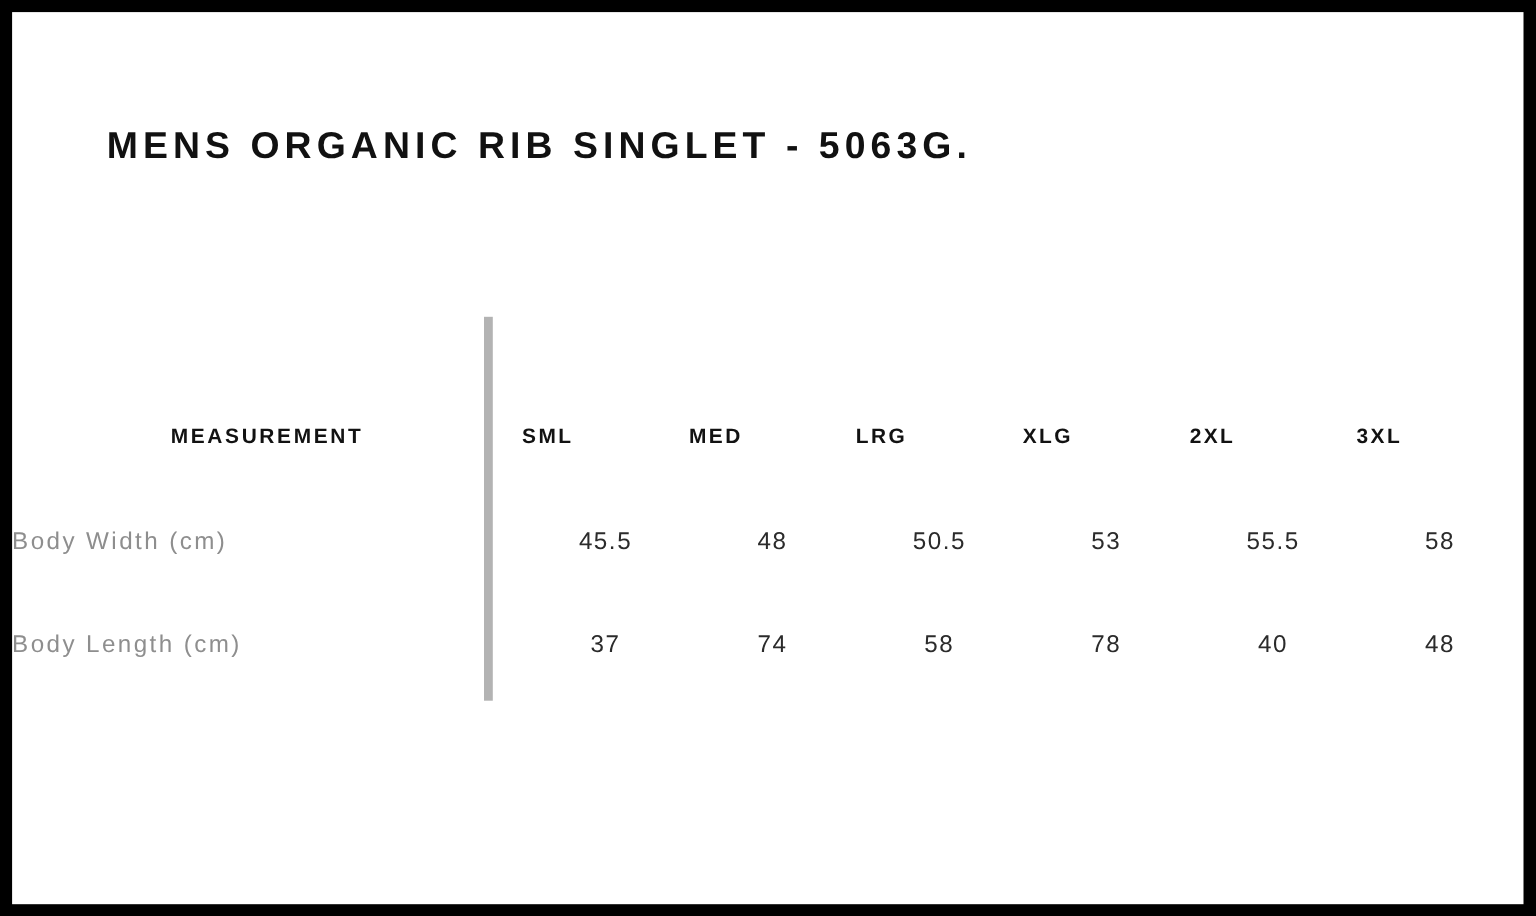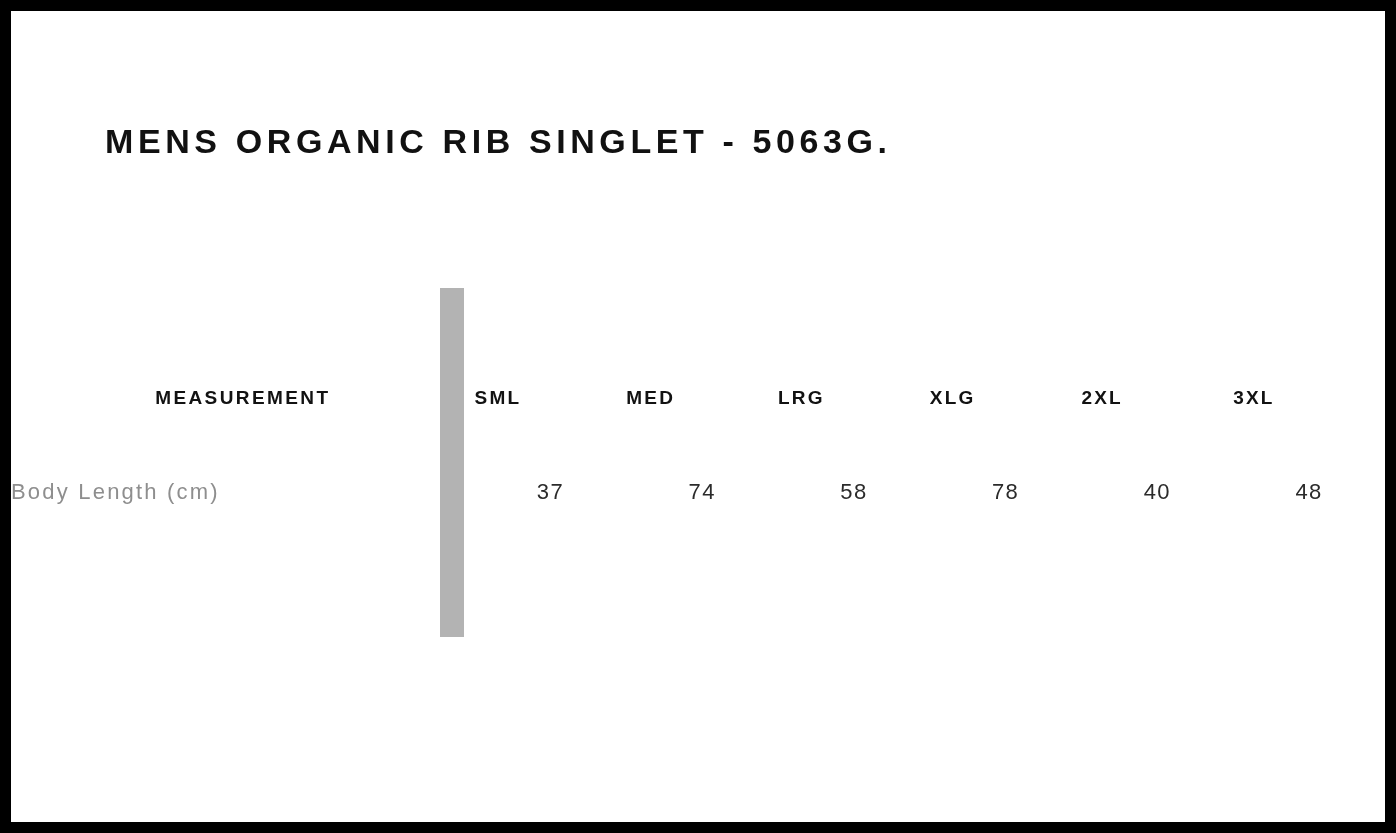--- a/index.html
+++ b/index.html
@@ -1,16 +1,16 @@
 <!DOCTYPE html>
 <html><head>
 <meta charset="utf-8">
 <title>Size Chart</title>
 <style>
-  * { margin: 0; padding: 12px; box-sizing: border-box; }
+  * { margin: 0; padding: 4px; box-sizing: border-box; }
 
   html, body {
     width: 1396px;
     height: 833px;
     background: #000000;
     font-family: "Liberation Sans", sans-serif;
     overflow: hidden;
   }
 
   .frame {
@@ -150,20 +150,29 @@
           <th class="th-size">SML</th>
           <th class="th-size">MED</th>
           <th class="th-size">LRG</th>
           <th class="th-size">XLG</th>
           <th class="th-size">2XL</th>
           <th class="th-size">3XL</th>
         </tr>
       </thead>
       <tbody>
         <tr>
+          <td class="td-label">Body Width (cm)</td>
+          <td class="td-value">45.5</td>
+          <td class="td-value">48</td>
+          <td class="td-value">50.5</td>
+          <td class="td-value">53</td>
+          <td class="td-value">55.5</td>
+          <td class="td-value">58</td>
+        </tr>
+        <tr>
           <td class="td-label">Body Length (cm)</td>
           <td class="td-value">37</td>
           <td class="td-value">74</td>
           <td class="td-value">58</td>
           <td class="td-value">78</td>
           <td class="td-value">40</td>
           <td class="td-value">48</td>
         </tr>
       </tbody>
     </table>

